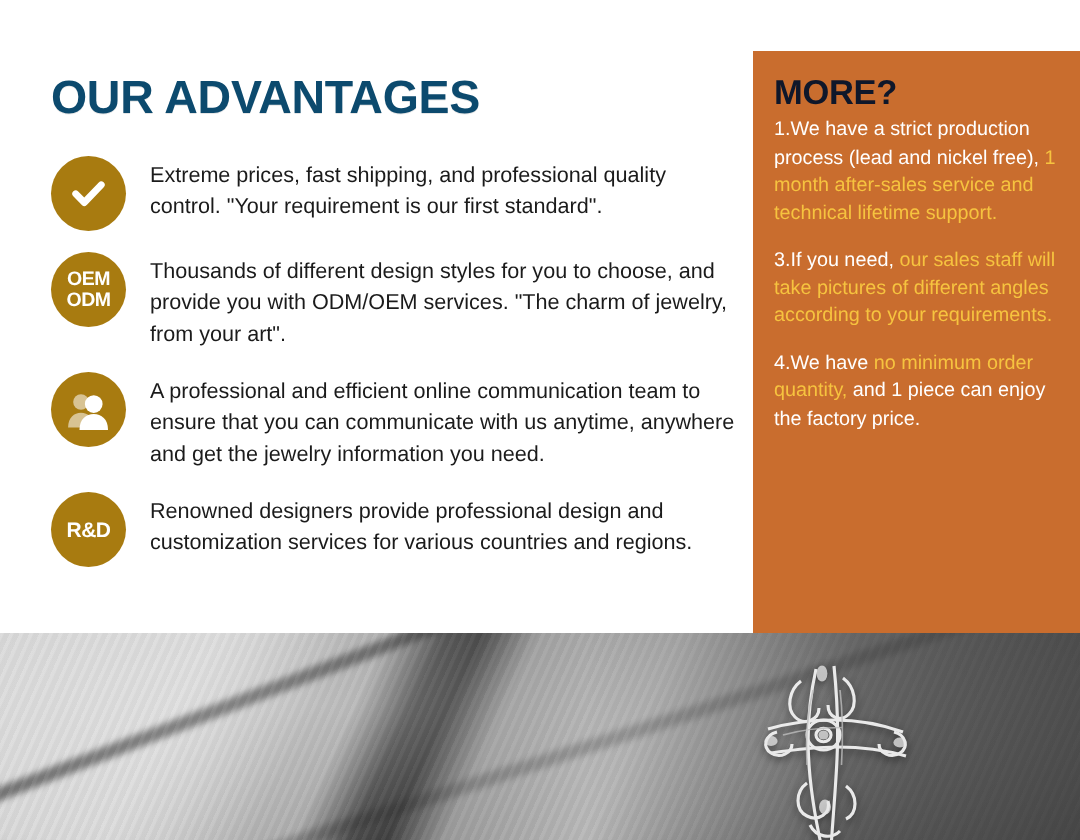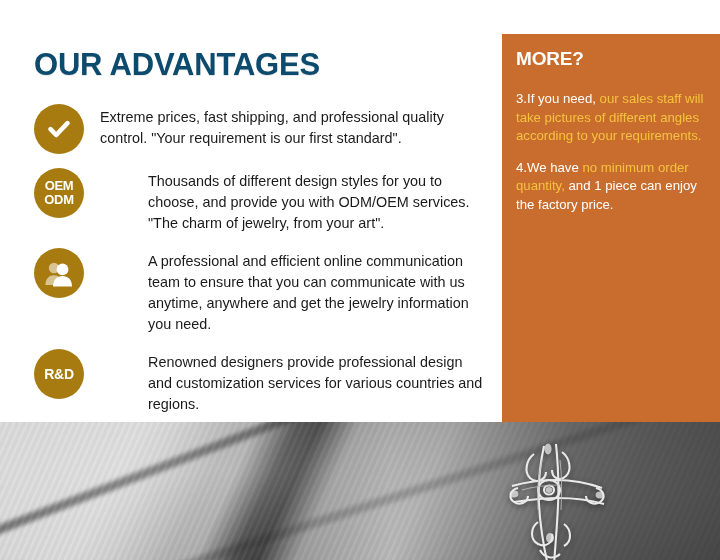--- a/index.html
+++ b/index.html
@@ -21,21 +21,21 @@
   }
   .page-title {
     position:absolute; left:34px; top:47px;
     font-size:31px; font-weight:bold; letter-spacing:-0.2px;
     color:#0c4a6e;
     text-shadow:0 1px 0 rgba(0,0,0,.10);
   }
 
   .adv-list { position:absolute; left:0; top:104px; width:502px; }
   .adv-item { position:relative; display:flex; align-items:flex-start; padding-left:34px; }
-  .adv-item + .adv-item { margin-top:14px;gap:48px; }
+  .adv-item + .adv-item { margin-top:14px; }
 
   .adv-icon {
     flex:0 0 auto;
     width:50px; height:50px; border-radius:50%;
     background:#a87b10;
     display:flex; align-items:center; justify-content:center;
     color:#ffffff;
     position:relative;
   }
   .adv-icon .oem-odm {
@@ -55,23 +55,23 @@
     padding-top:3px;
   }
 
   
   .more-panel {
     position:absolute; left:502px; top:34px; width:218px; height:392px;
     background:#c96d2e;
     padding:14px 14px 10px 14px;
   }
   .more-title {
-    font-size:19px; font-weight:bold; color:#ffffff;
+    font-size:23px; font-weight:bold; color:#0f172a;
     letter-spacing:-0.2px;
-    margin-bottom:20px;
+    margin-bottom:2px;
   }
   .more-item {
     font-size:13.2px; line-height:18.5px; color:#ffffff;
     margin-bottom:13px;
   }
   .more-item .hl { color:#f6c33f; }
 
   
   .photo-strip {
     position:absolute; left:0; top:422px; width:720px; height:138px;
@@ -157,20 +157,23 @@
         </div>
         <div class="adv-text">Renowned designers provide professional design and customization services for various countries and regions.</div>
       </div>
 
     </div>
   </div>
 
   <div class="more-panel">
     <div class="more-title">MORE?</div>
 
+    <div class="more-item">
+      <span>1.We have a strict production process (lead and nickel free), </span><span class="hl">1 month after-sales service and technical lifetime support.</span><span></span>
+    </div>
 
     <div class="more-item">
       <span>3.If you need, </span><span class="hl">our sales staff will take pictures of different angles according to your requirements.</span><span></span>
     </div>
 
 
     <div class="more-item">
       <span>4.We have </span><span class="hl">no minimum order quantity,</span><span> and 1 piece can enjoy the factory price.</span>
     </div>
   </div>

